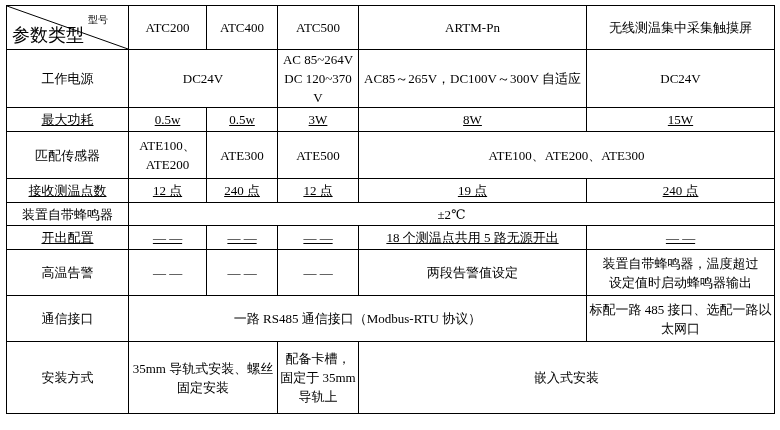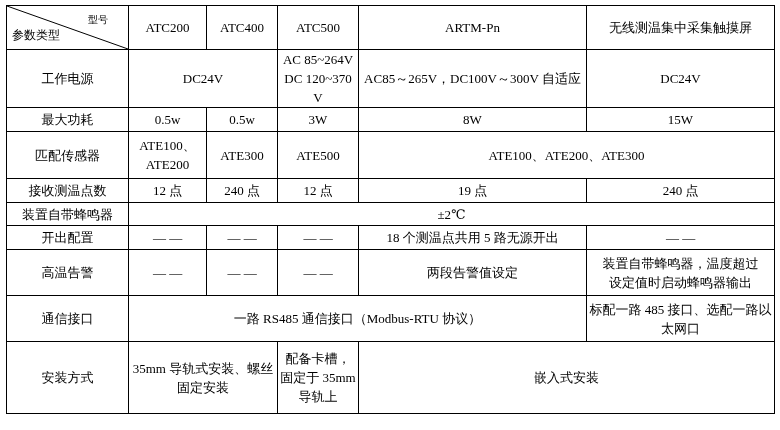--- a/index.html
+++ b/index.html
@@ -24,21 +24,21 @@
     text-align: center;
     vertical-align: middle;
     font-size: 13px;
     line-height: 19px;
     padding: 0 2px;
     overflow: hidden;
     word-break: break-all;
   }
   tr.h44 { height: 44px; }
   tr.h46 { height: 46px; }
-  tr.h24 { height: 24px; }
+  tr.h24 { height: 24px; text-decoration: underline; }
   tr.h47 { height: 47px; margin-left: 20px; }
   tr.h23 { height: 23px; }
   tr.h72 { height: 72px; }
   td.corner {
     position: relative;
     padding: 0;
   }
   td.corner .diag {
     position: absolute;
     left: 0; top: 0;
@@ -48,21 +48,21 @@
     position: absolute;
     top: 4px;
     right: 20px;
     font-size: 10px;
     font-family: Liberation Serif, serif;
   }
   td.corner .corner-bottom {
     position: absolute;
     bottom: 4px;
     left: 5px;
-    font-size: 12px;
+    font-size: 18px;
     text-align: right;
   }
   td.left-align {
     text-align: left;
     padding-left: 4px;
     padding-right: 3px;
     margin-top: 12px;
   }
   .latin {
     letter-spacing: 0px;

